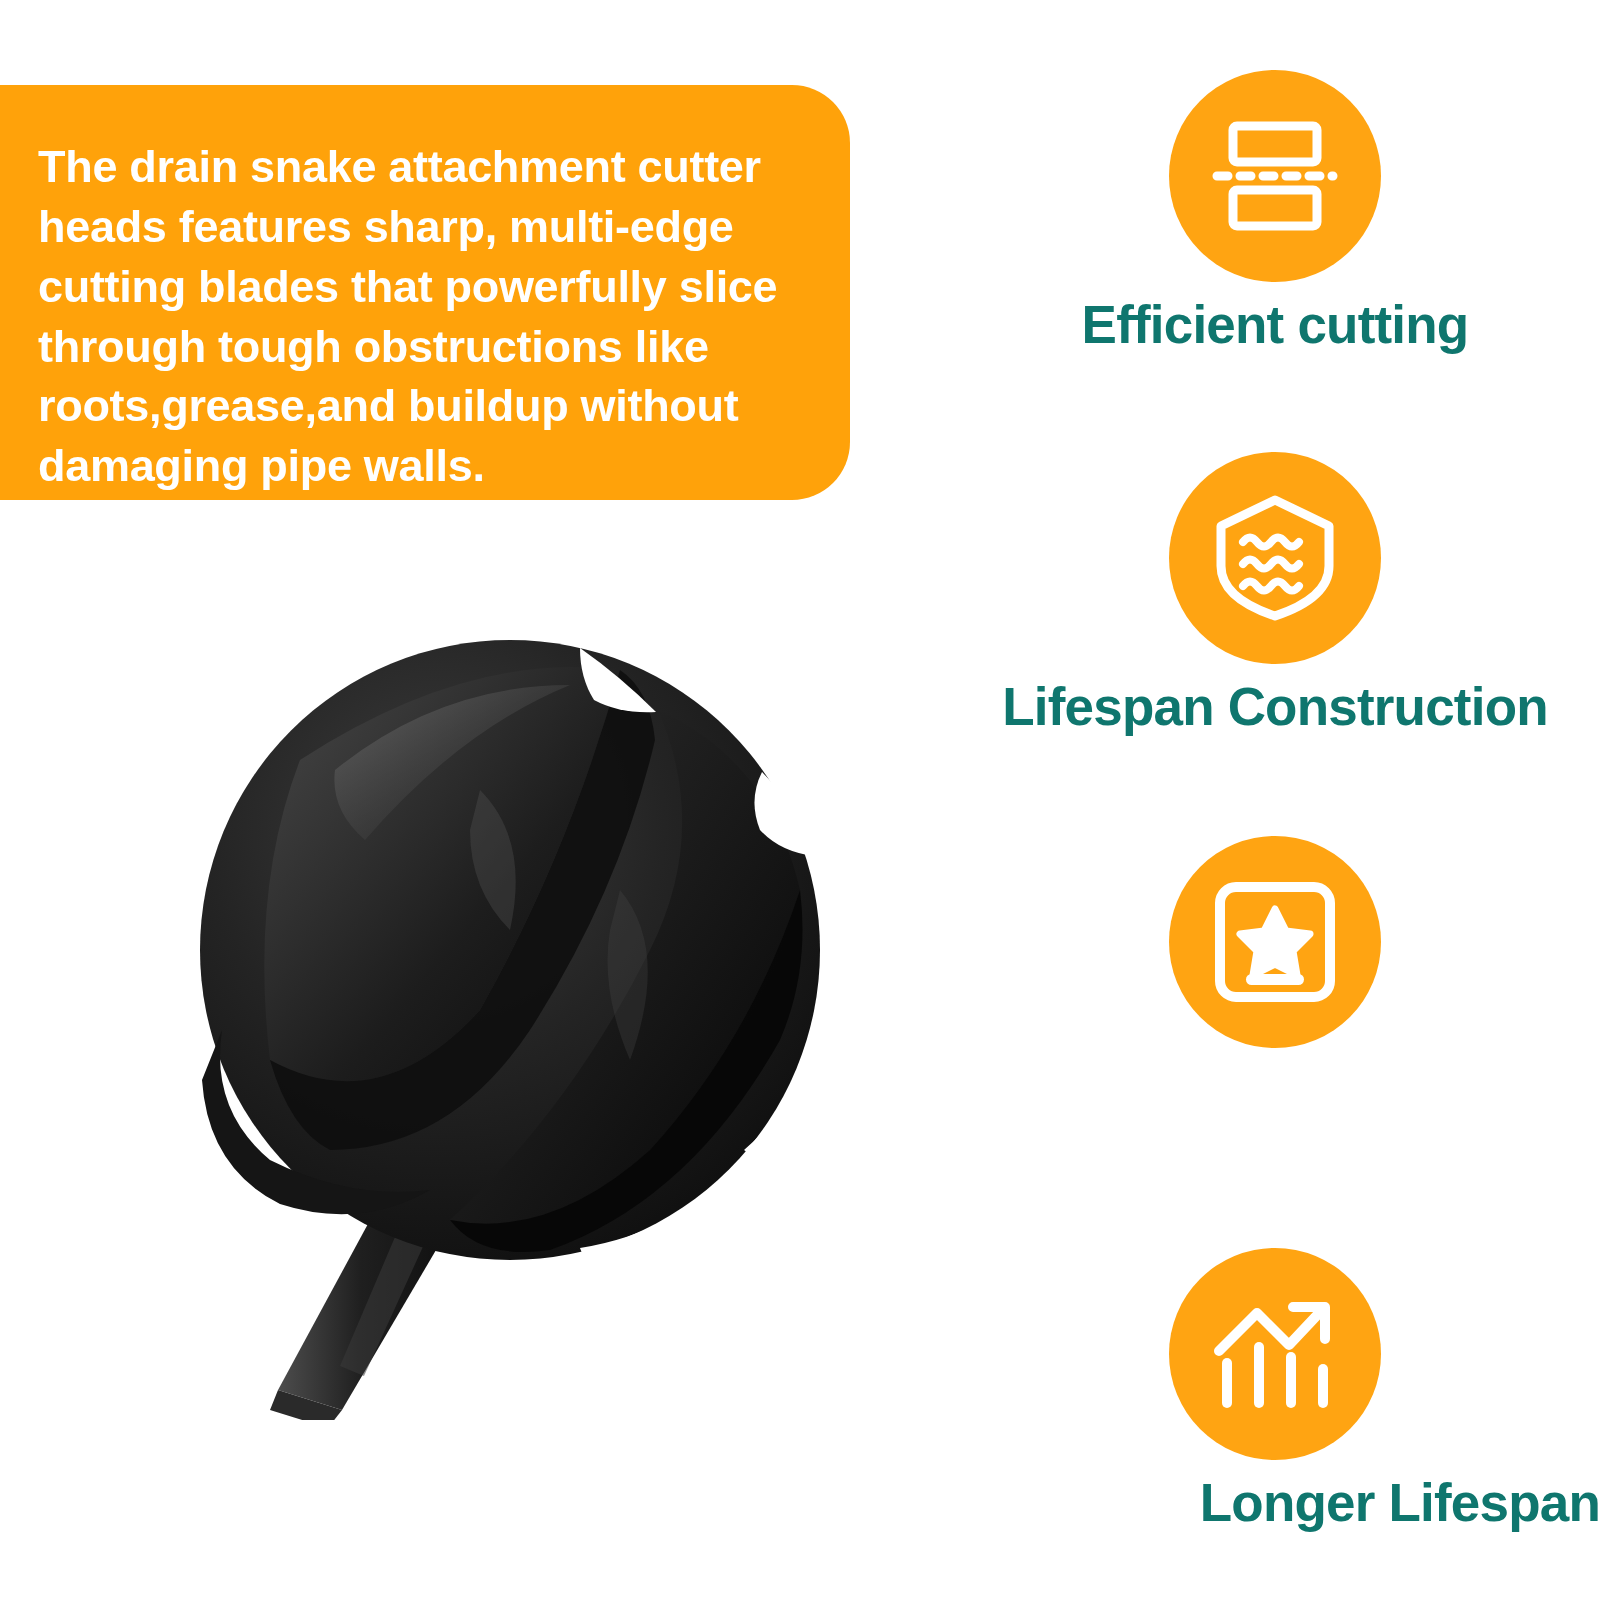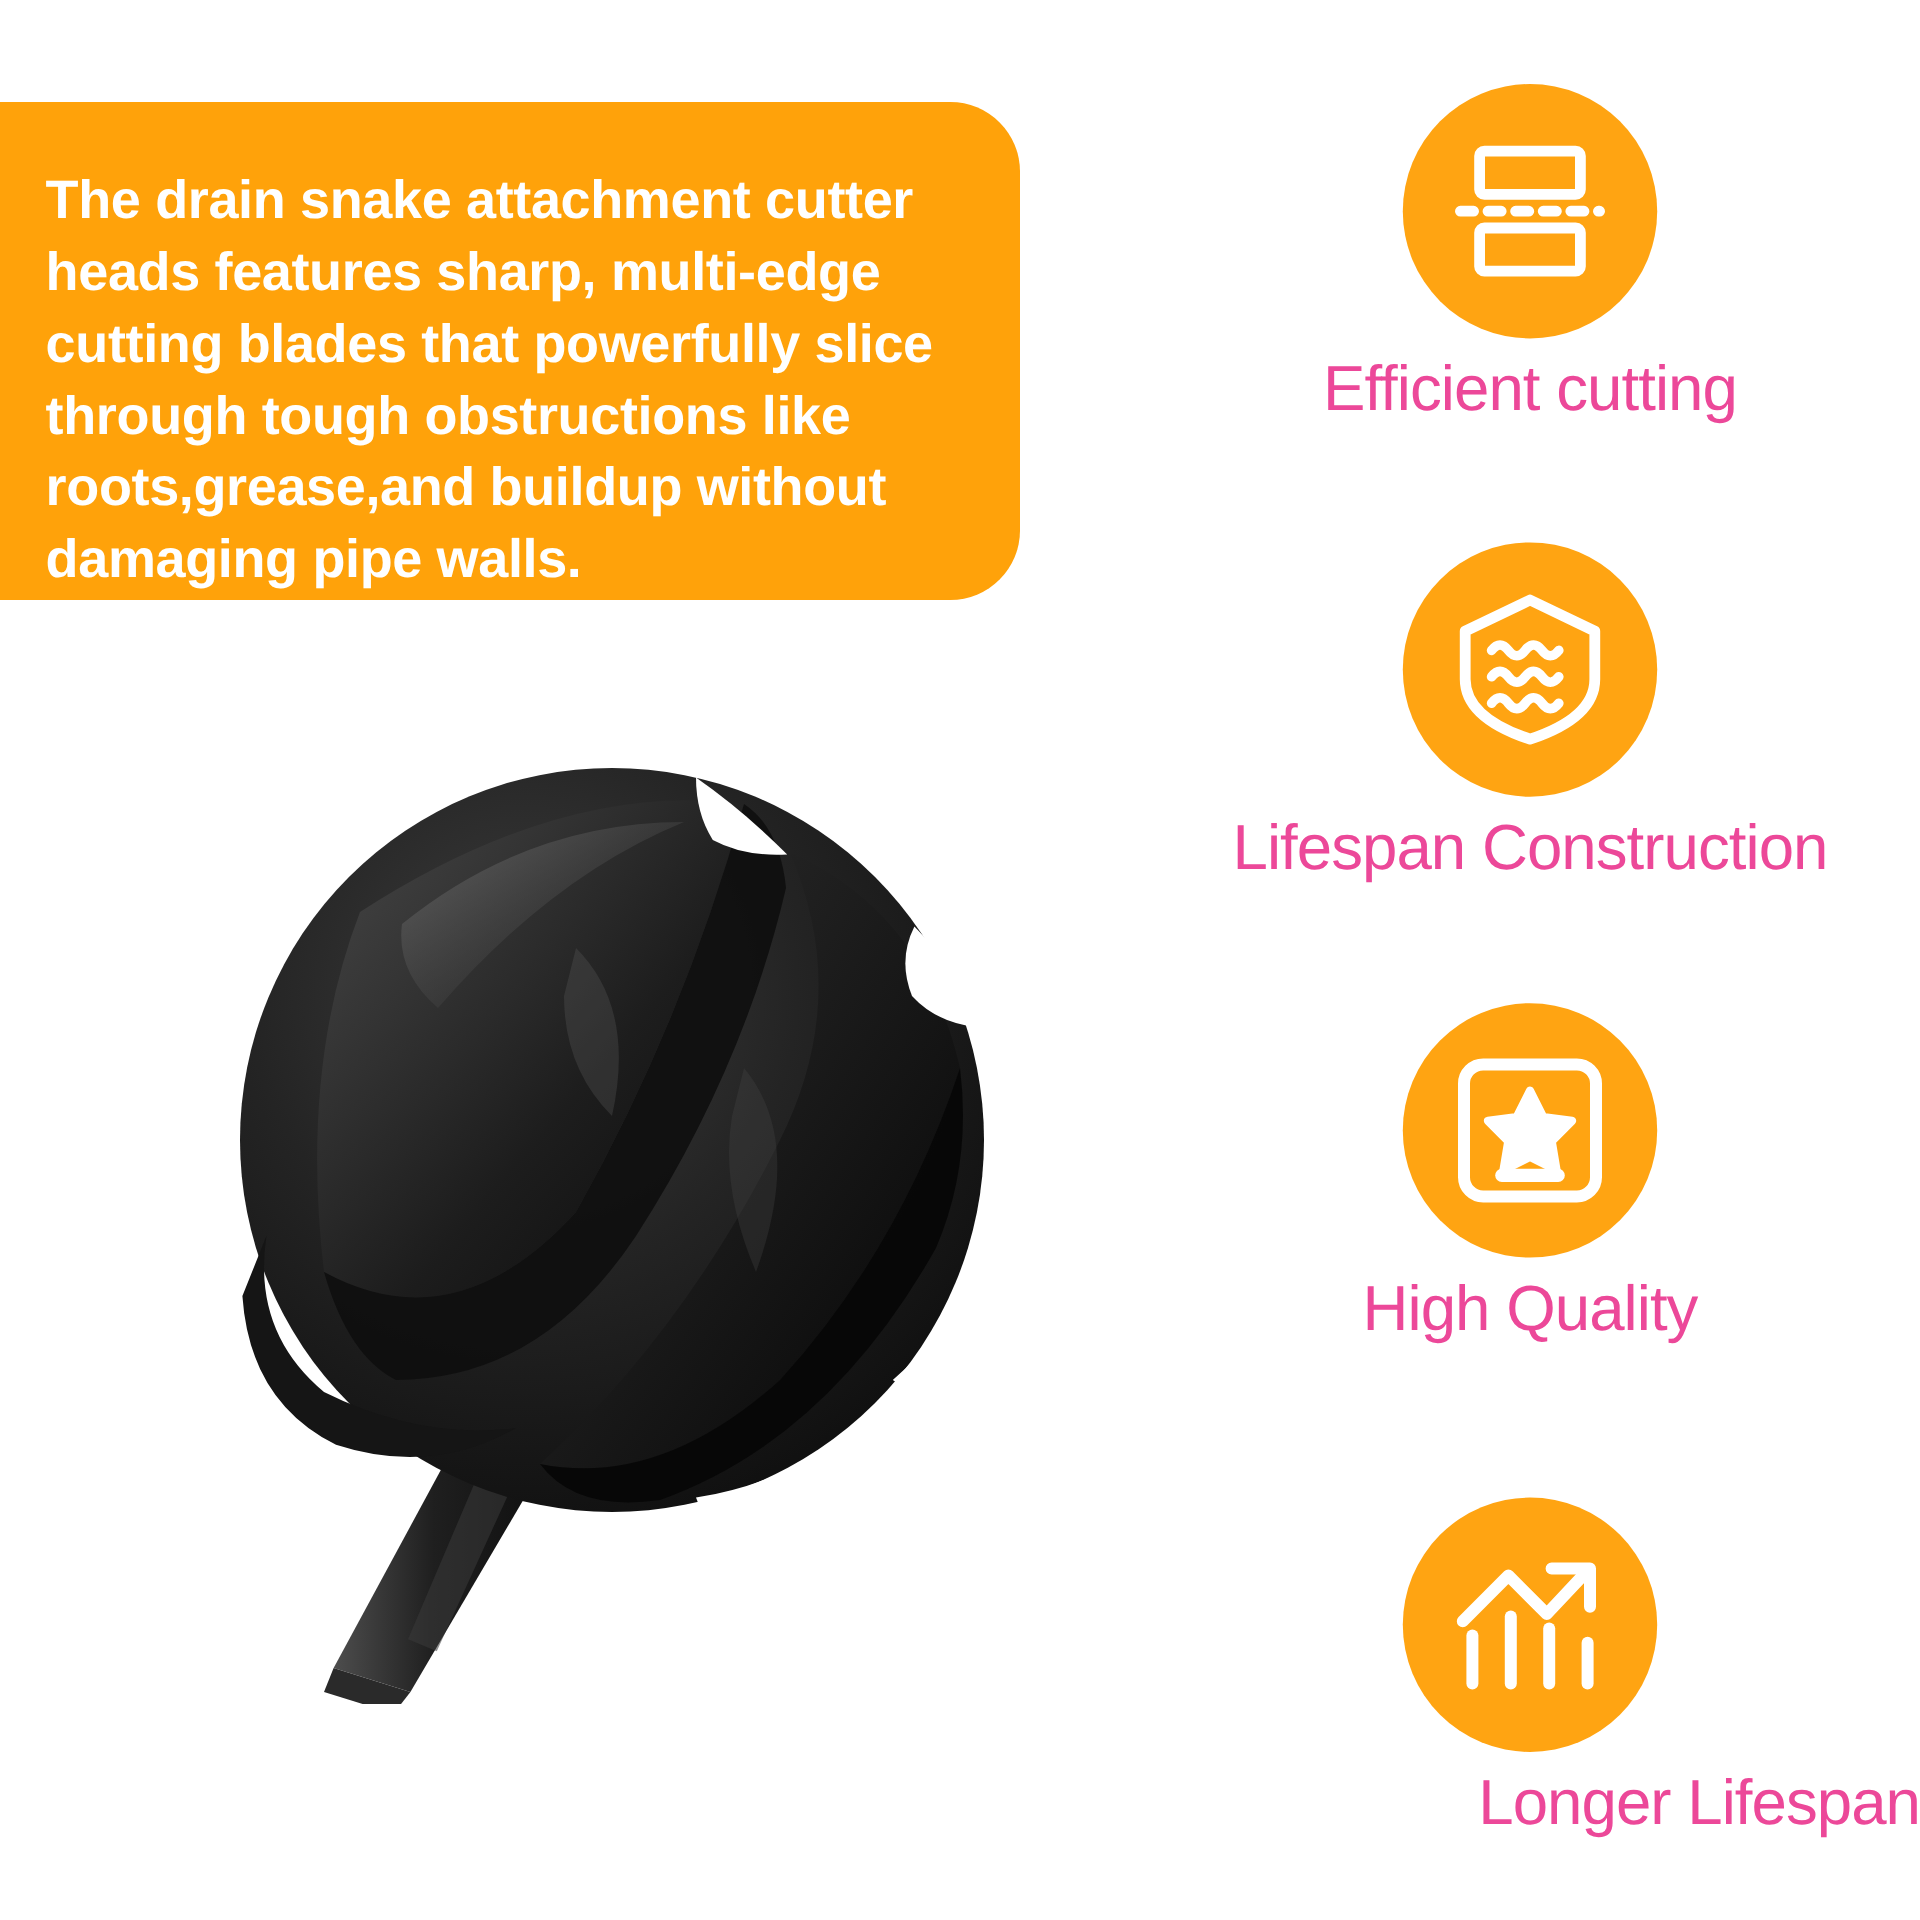--- a/index.html
+++ b/index.html
@@ -69,23 +69,23 @@
     border-radius: 50%;
     background: #FFA412;
     margin: 0 auto;
     display: flex;
     align-items: center;
     justify-content: center;
   }
   .feature-icon-circle svg { display: block; }
   .feature-label {
     margin-top: 14px;
-    color: #ec4899;
+    color: #0f766e;
     font-family: "Liberation Sans", sans-serif;
-    font-weight: normal;
+    font-weight: bold;
     font-size: 53px;
     line-height: 1.1;
     letter-spacing: -0.8px;
     white-space: nowrap;
   }
 
   #feature-0 { top: 10px; }
   #feature-1 { top: 392px; }
   #feature-2 { top: 776px; }
   #feature-3 { top: 1188px; text-align: right; }
@@ -187,21 +187,20 @@
   <div class="feature-item" id="feature-2">
     <div class="feature-icon-circle">
       <span>
         <svg width="126" height="126" viewBox="0 0 126 126" xmlns="http://www.w3.org/2000/svg">
           <rect x="8" y="8" width="110" height="110" rx="16" fill="none" stroke="#ffffff" stroke-width="10"></rect>
           <path d="M63 30 L74 52 L98 55 L81 72 L85 96 L63 85 L41 96 L45 72 L28 55 L52 52 Z" fill="#ffffff" stroke="#ffffff" stroke-width="7" stroke-linejoin="round"></path>
           <rect x="34" y="95" width="58" height="11" rx="5.5" fill="#ffffff"></rect>
         </svg>
       </span>
     </div>
-    <div class="feature-label">High Quality</div>
   </div>
 
   <div class="feature-item" id="feature-3">
     <div class="feature-icon-circle">
       <span>
         <svg width="132" height="126" viewBox="0 0 132 126" xmlns="http://www.w3.org/2000/svg">
           <path d="M10 60 L48 22 L80 54 L112 20" fill="none" stroke="#ffffff" stroke-width="10" stroke-linecap="round" stroke-linejoin="round"></path>
           <path d="M84 16 L116 16 L116 48" fill="none" stroke="#ffffff" stroke-width="10" stroke-linecap="round" stroke-linejoin="round"></path>
           <line x1="18" y1="72" x2="18" y2="112" stroke="#ffffff" stroke-width="10" stroke-linecap="round"></line>
           <line x1="50" y1="56" x2="50" y2="112" stroke="#ffffff" stroke-width="10" stroke-linecap="round"></line>

